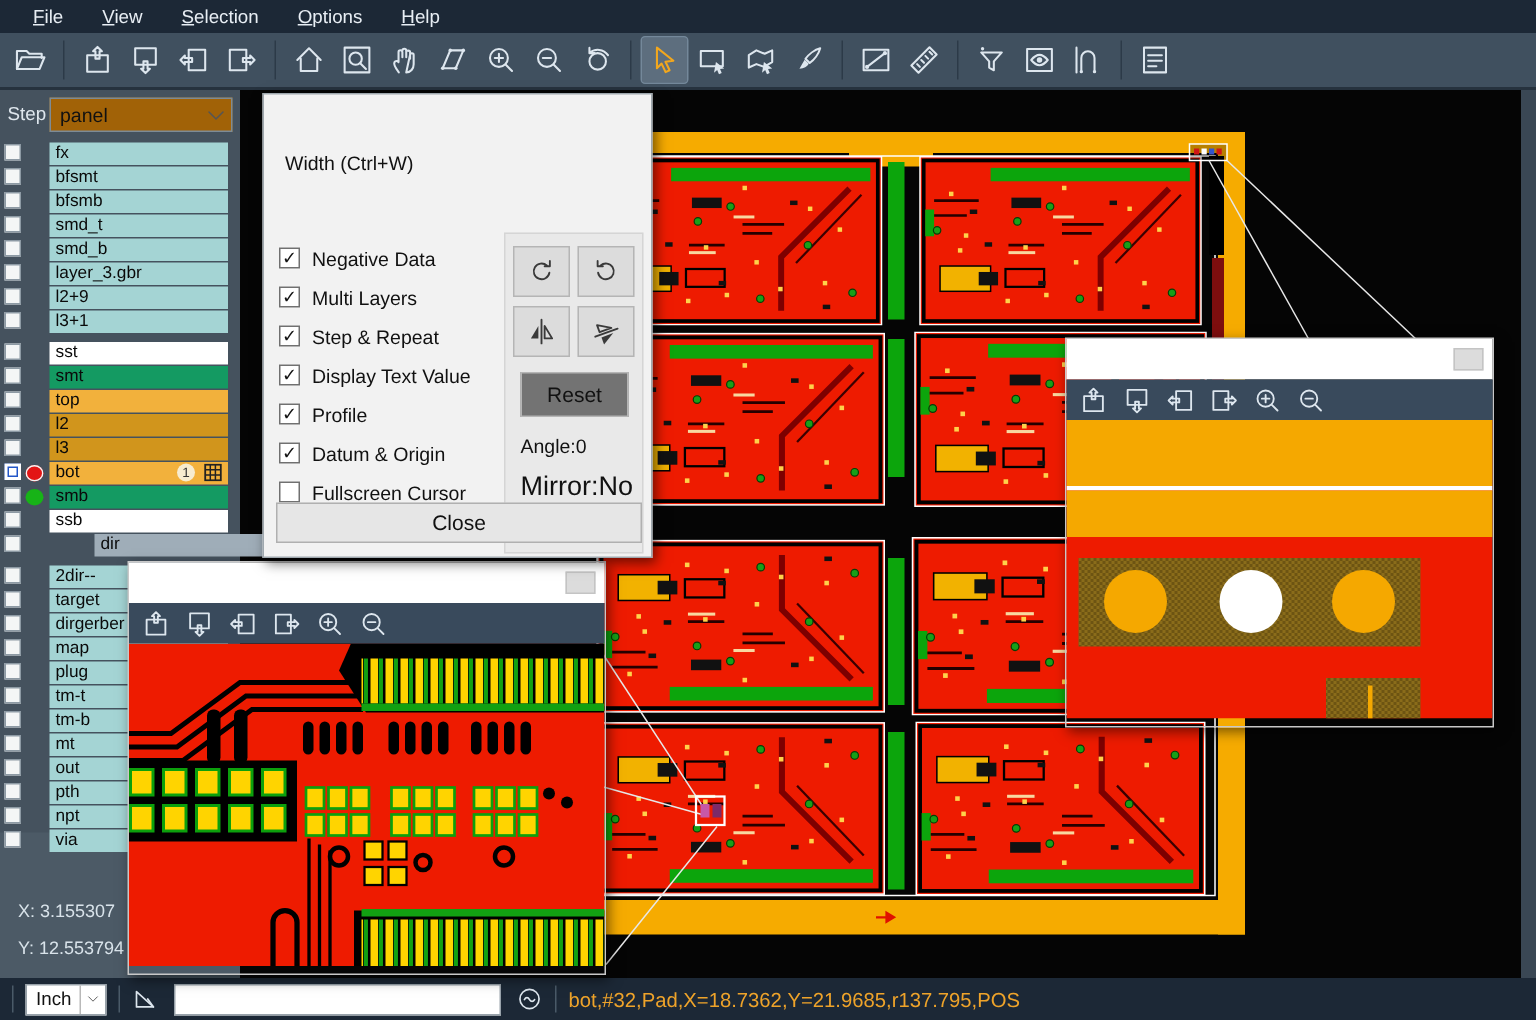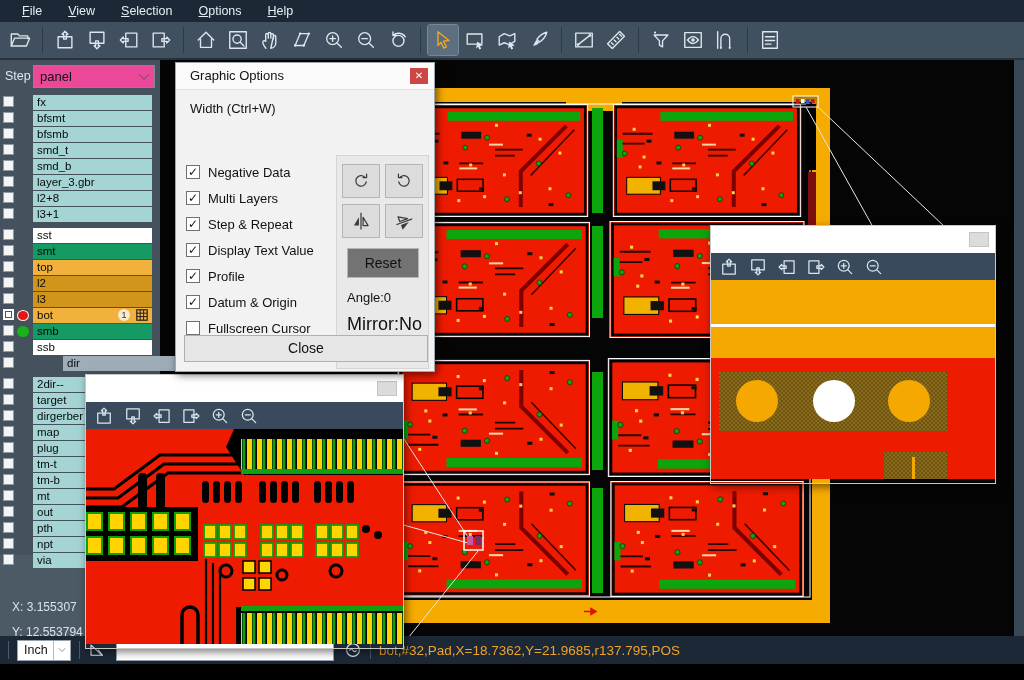--- a/index.html
+++ b/index.html
@@ -15,21 +15,21 @@
   .tbtn.active{background:#5d6e7e;outline:1px solid #74889a;}
   .tsep{width:1px;height:26px;background:#2c3a48;margin:0 6px;}
   .ic{width:22px;height:22px;stroke:#dde6ee;fill:none;stroke-width:1.5;stroke-linecap:round;stroke-linejoin:round;}
   .ic.orange{stroke:#f2a71d;}
   .ic.dark{stroke:#3a3a3a;width:20px;height:20px;}
   
   #sidebar{left:0;top:60px;width:160px;height:592px;background:#45525e;}
   #sidebar .info-zone{position:absolute;left:0;top:495px;width:160px;height:97px;background:#4c5a66;}
   #step-row{position:absolute;left:0;top:3px;width:160px;height:27px;}
   #step-label{position:absolute;left:5px;top:6px;color:#dfe7ee;font-size:12.5px;}
-  #step-select{position:absolute;left:33px;top:2px;width:122px;height:23px;background:#ec4899;border:1px solid #7d8b96;box-sizing:border-box;}
+  #step-select{position:absolute;left:33px;top:2px;width:122px;height:23px;background:#a16207;border:1px solid #7d8b96;box-sizing:border-box;}
   #step-value{position:absolute;left:6px;top:3px;font-size:13px;color:#111;}
   #step-chevron{position:absolute;right:2px;top:3px;width:16px;height:16px;}
   #layer-list{position:absolute;left:0;top:35px;width:160px;}
   .lrow{position:relative;height:15px;margin-bottom:1px;}
   .lchk{position:absolute;left:3px;top:1px;width:11px;height:11px;background:#f4f6f6;border:1px solid #8d9aa4;box-sizing:border-box;}
   .lchk.sel{background:#2256c8;border:2px solid #fff;}
   .lchk.sel:after{content:"";position:absolute;left:1px;top:1px;width:5px;height:5px;background:#fff;}
   .ldot{position:absolute;left:17px;top:2px;width:12px;height:11px;border-radius:50%;}
   .ldot.red{background:#e31515;box-shadow:0 0 0 1px #f4f4f4 inset;}
   .ldot.green{background:#17b317;}
@@ -65,21 +65,21 @@
   #close-btn{position:absolute;left:8px;top:272px;width:244px;height:27px;background:#e6e6e6;border:1px solid #b0b0b0;box-sizing:border-box;text-align:center;line-height:25px;font-size:14px;color:#111;}
   
   .magwin{position:absolute;border:1px solid #c8c8c8;box-sizing:content-box;z-index:20;box-shadow:2px 3px 8px rgba(0,0,0,.5);}
   .mag-title{position:relative;width:100%;height:27px;background:#ffffff;}
   .mag-btn{position:absolute;right:6px;top:6px;width:20px;height:15px;background:#dcdcdc;border:1px solid #c4c4c4;box-sizing:border-box;}
   .mag-toolbar{position:relative;width:100%;height:27px;background:#394a5c;display:flex;align-items:center;gap:9px;padding-left:8px;box-sizing:border-box;}
   .mag-toolbar .ic{width:20px;height:20px;}
   #magL{left:85px;top:374px;width:317px;}
   #magR{left:710px;top:225px;width:284px;}
   
-  #statusbar{left:0;top:636px;width:1024px;height:28px;background:#1c2836;display:flex;align-items:center;box-sizing:border-box;}
+  #statusbar{left:0;top:652px;width:1024px;height:28px;background:#1c2836;display:flex;align-items:center;box-sizing:border-box;}
   .ssep{width:1px;height:18px;background:#4a5a68;margin:0 8px;}
   #unit-box{width:54px;height:21px;background:#fff;border:1px solid #98a2aa;box-sizing:border-box;display:flex;align-items:center;}
   #unit-value{font-size:12.5px;color:#111;padding-left:6px;flex:1;}
   #unit-chevron{width:16px;height:100%;border-left:1px solid #b9b9b9;display:flex;align-items:center;justify-content:center;}
   #cmd-input{width:218px;height:21px;background:#fff;border:1px solid #98a2aa;box-sizing:border-box;font-size:12px;padding:0 4px;margin-left:10px;outline:none;}
   #status-msg{color:#eea32a;font-size:13.5px;white-space:nowrap;}
 </style>
 </head>
 <body>
 
@@ -492,21 +492,21 @@
       <div class="lrow">
         <div class="lchk"></div>
         <div class="lbar c-teal">smd_b</div>
       </div>
       <div class="lrow">
         <div class="lchk"></div>
         <div class="lbar c-teal">layer_3.gbr</div>
       </div>
       <div class="lrow">
         <div class="lchk"></div>
-        <div class="lbar c-teal">l2+8</div>
+        <div class="lbar c-teal">l2+9</div>
       </div>
       <div class="lrow">
         <div class="lchk"></div>
         <div class="lbar c-teal">l3+1</div>
       </div>
       <div class="lgap"></div>
       <div class="lrow">
         <div class="lchk"></div>
         <div class="lbar c-white">sst</div>
       </div>
@@ -765,24 +765,20 @@
       <rect x="157" y="149" width="12" height="12"></rect>
         <rect x="173" y="149" width="12" height="12"></rect>
     </g>
 
     <path d="M120 130 V215 M127 134 V215 M134 138 V215" stroke="#000" stroke-width="2.2" fill="none"></path>
     <path d="M96 215 V186 a8 8 0 0 1 16 0 V215" stroke="#000" stroke-width="3.5" fill="none"></path>
   </svg>
 </div>
 
 <div id="dialog" class="abs">
-  <div id="dlg-title">
-    <span id="dlg-title-text">Graphic Options</span>
-    <div id="dlg-close">✕</div>
-  </div>
   <div id="dlg-width-label">Width (Ctrl+W)</div>
   <div id="chk-list">
       <div class="chkrow">
         <div class="cbox">✓</div>
         <span>Negative Data</span>
       </div>
       <div class="chkrow">
         <div class="cbox">✓</div>
         <span>Multi Layers</span>
       </div>

